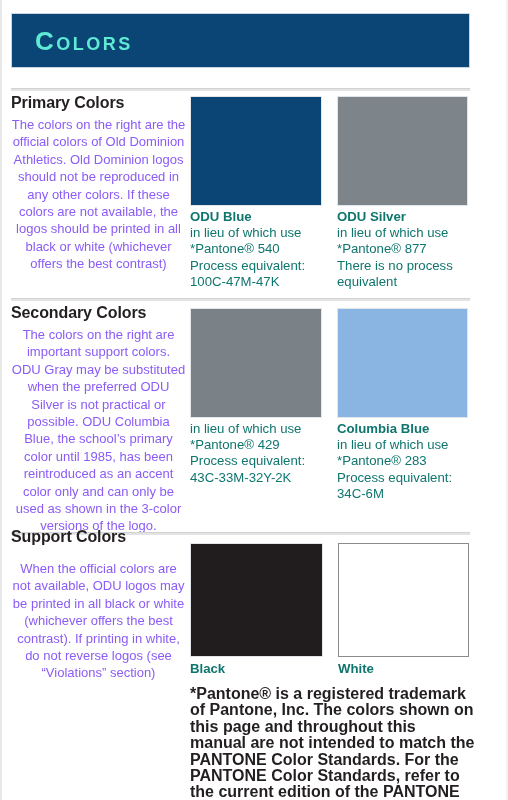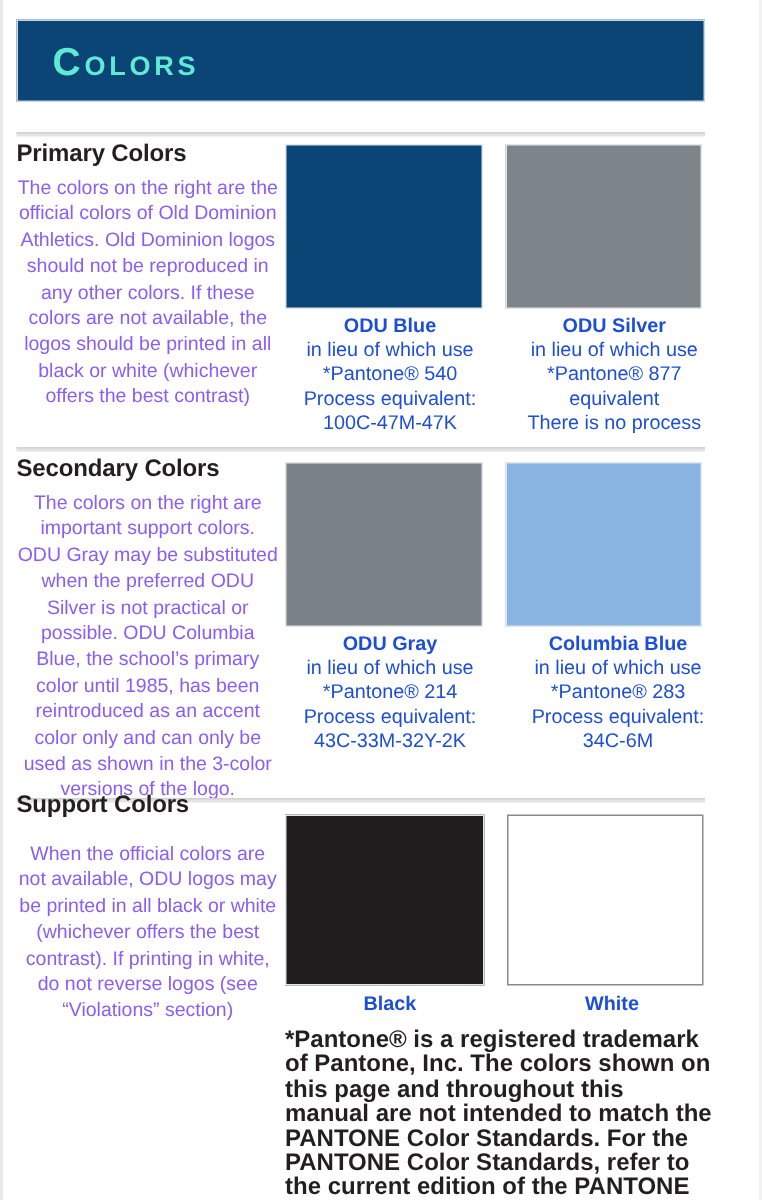--- a/index.html
+++ b/index.html
@@ -99,22 +99,21 @@
     border: 1px solid #e2e6ea;
   }
   .swatch.bordered {
     border: 1px solid #8b8b8b;
   }
 
   .caption {
     position: absolute;
     font-size: 13.2px;
     line-height: 16.2px;
-    color: #1d4ed8;
-    text-align: center;
+    color: #0f766e;
   }
   .caption .name {
     font-weight: bold;
     display: block;
   }
   .caption .line {
     display: block;
   }
 
   
@@ -153,34 +152,33 @@
     <span class="line">*Pantone® 540</span>
     <span class="line">Process equivalent:</span>
     <span class="line">100C-47M-47K</span>
   </div>
 
   <div class="swatch" style="left:337px; top:96px; width:131px; height:110px; background:#7d848a;"></div>
   <div class="caption" style="left:337px; top:209px; width:145px;">
     <span class="name">ODU Silver</span>
     <span class="line">in lieu of which use</span>
     <span class="line">*Pantone® 877</span>
+    <span class="line">There is no process</span>
     <span class="line">equivalent</span>
-    <span class="line">There is no process</span>
   </div>
 
   <div class="rule" style="top:298px;"></div>
 
   <div class="sec-head" style="top:304px;">Secondary Colors</div>
   <div class="sec-body" style="top:326px;">The colors on the right are important support colors. ODU Gray may be substituted when the preferred ODU Silver is not practical or possible. ODU Columbia Blue, the school’s primary color until 1985, has been reintroduced as an accent color only and can only be used as shown in the 3-color versions of the logo.</div>
 
   <div class="swatch" style="left:190px; top:308px; width:132px; height:110px; background:#7a8288;"></div>
   <div class="caption" style="left:190px; top:421px; width:140px;">
-    <span class="name">ODU Gray</span>
-    <span class="line">in lieu of which use</span>
-    <span class="line">*Pantone® 214</span>
+    <span class="line">in lieu of which use</span>
+    <span class="line">*Pantone® 429</span>
     <span class="line">Process equivalent:</span>
     <span class="line">43C-33M-32Y-2K</span>
   </div>
 
   <div class="swatch" style="left:337px; top:308px; width:131px; height:110px; background:#8ab4e2;"></div>
   <div class="caption" style="left:337px; top:421px; width:150px;">
     <span class="name">Columbia Blue</span>
     <span class="line">in lieu of which use</span>
     <span class="line">*Pantone® 283</span>
     <span class="line">Process equivalent:</span>

